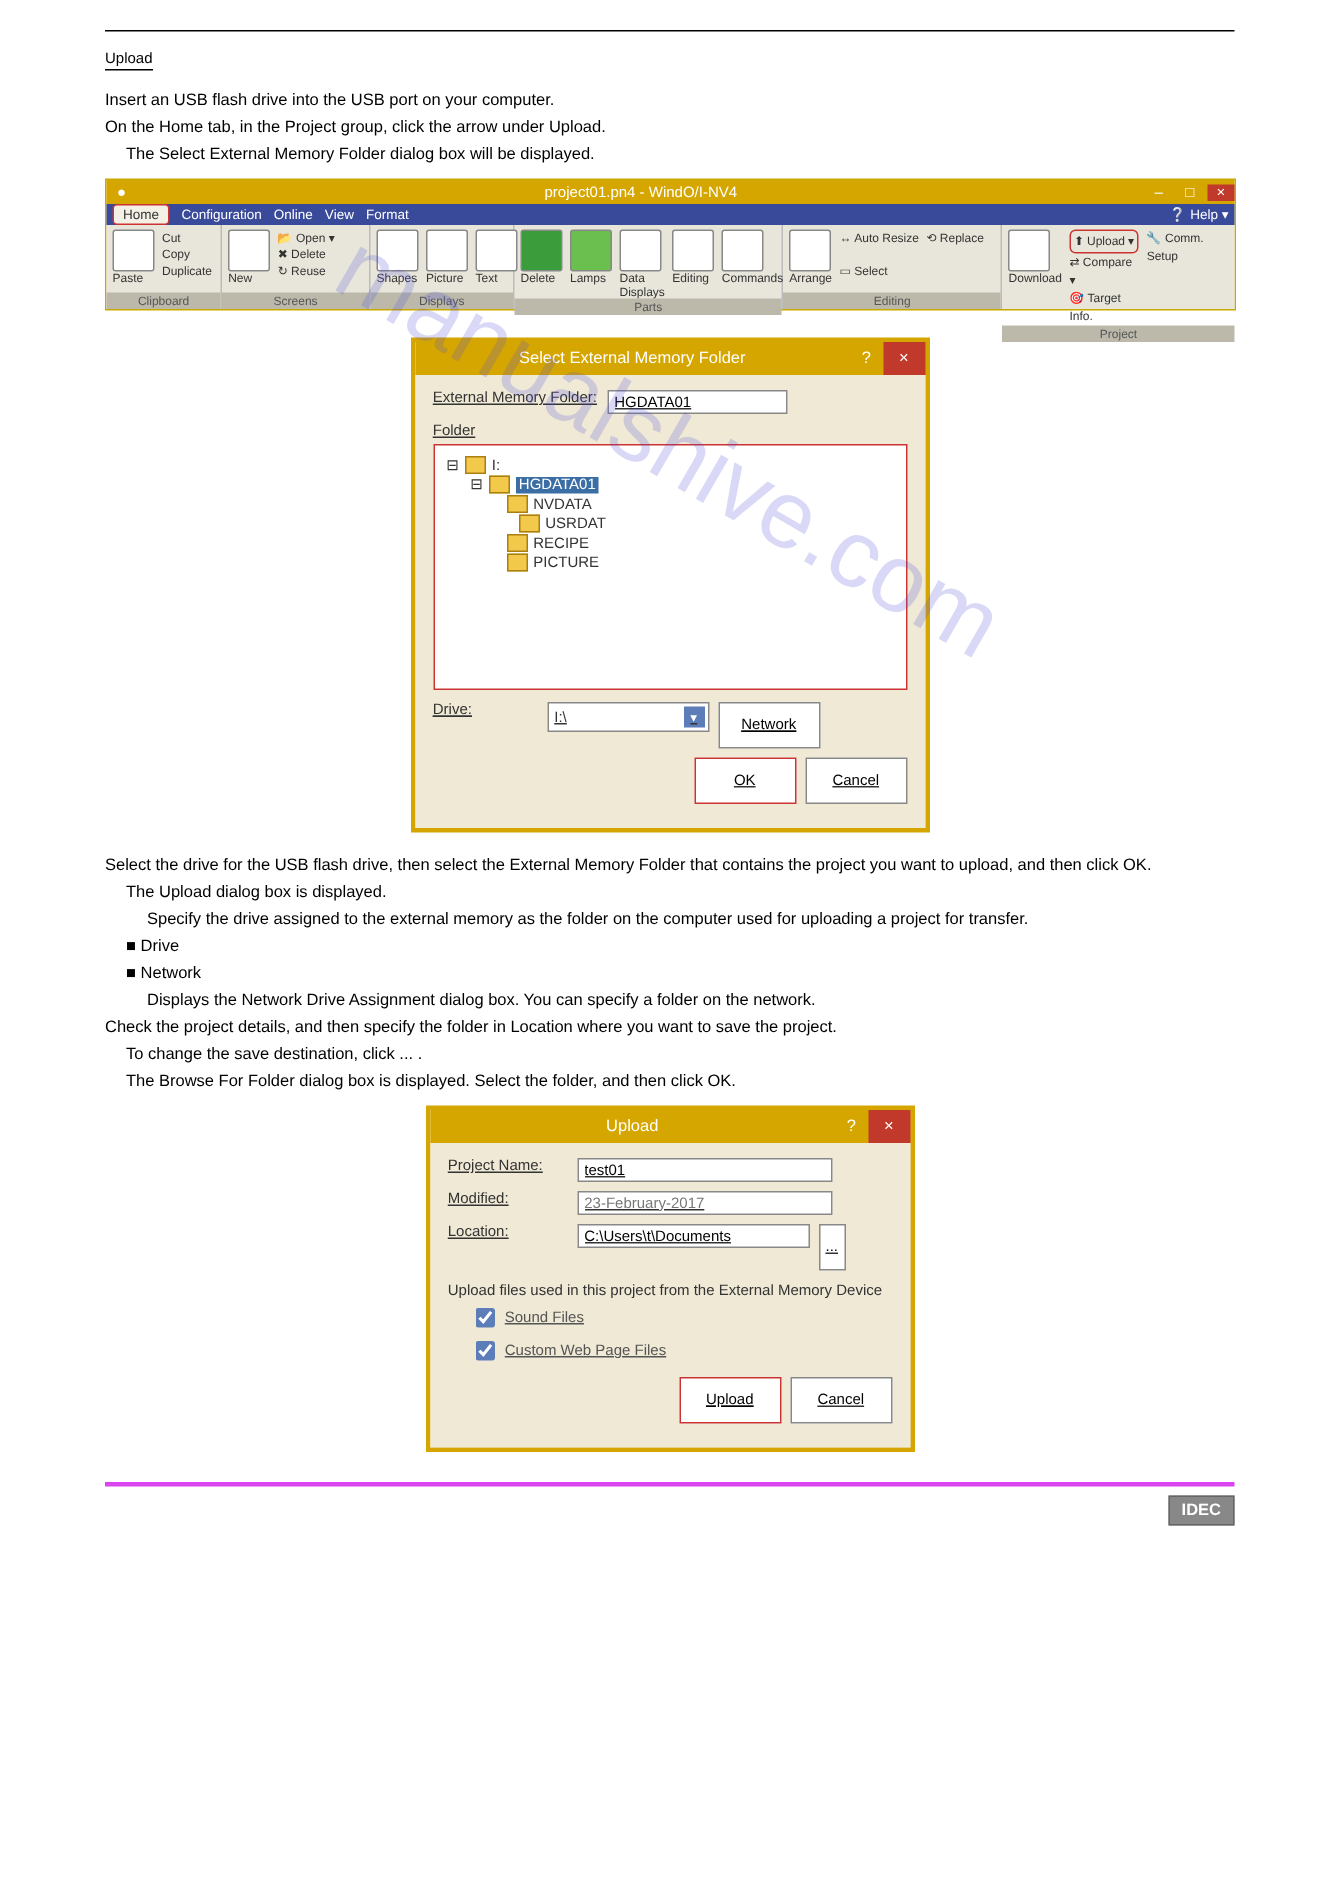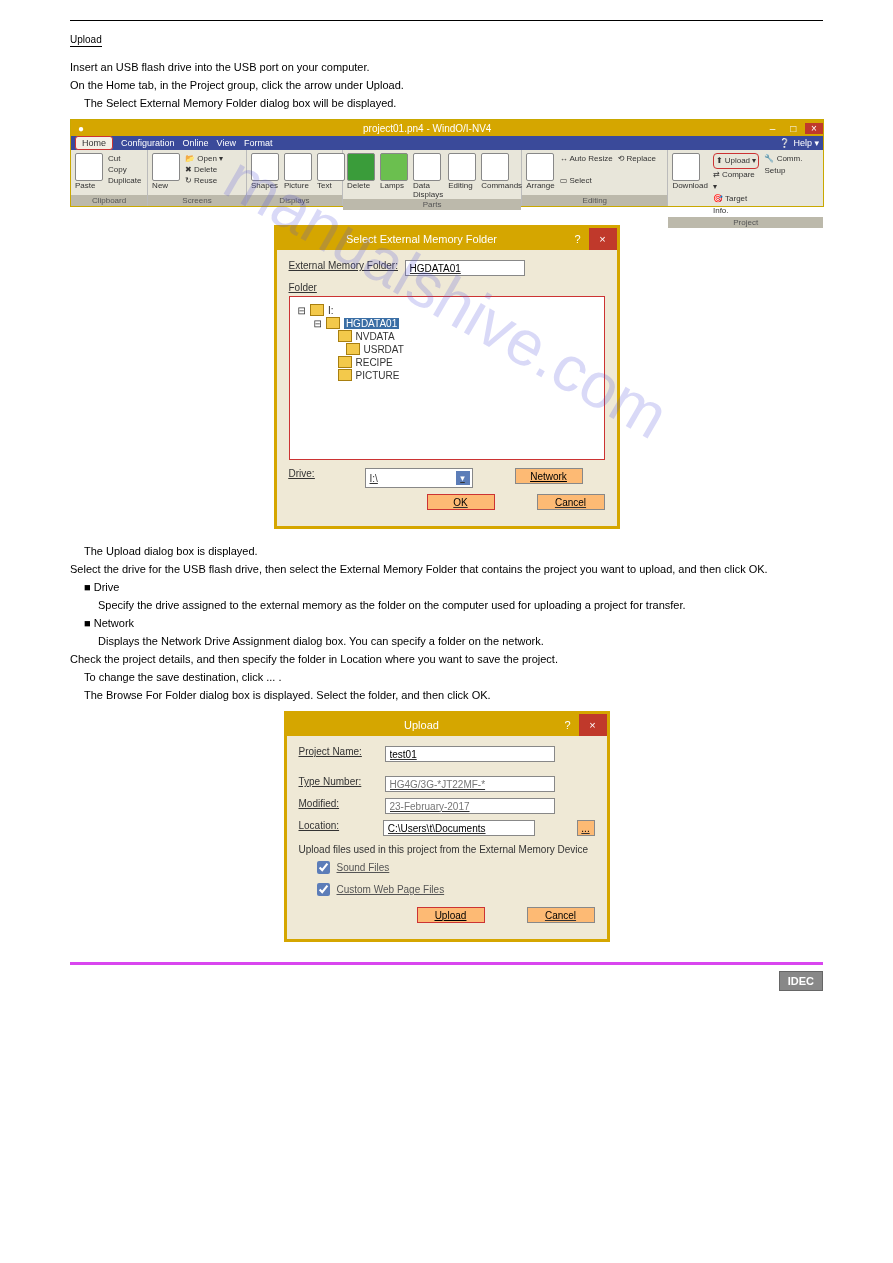--- a/index.html
+++ b/index.html
@@ -95,22 +95,22 @@
     font-size:10px; box-sizing:border-box;
   }
   .tree-box{
     border:1px solid #c33; background:#fff; height:150px; padding:6px 8px;
     font-size:10px; color:#333; overflow:auto;
   }
   .tree-node{display:flex;align-items:center;gap:4px;margin:1px 0;}
   .folder-ic{width:12px;height:10px;background:#f3c94b;border:1px solid #a87f10;}
   .selected-node{background:#3a6ea5;color:#fff;padding:0 2px;}
   .btn{
-    border:1px solid #888; background:#fdba74; font-size:10px;
-    height:16px; min-width:68px; cursor:pointer;margin-left:36px;
+    border:1px solid #888; background:#ffffff; font-size:10px;
+    height:31px; min-width:68px; cursor:pointer;
   }
   .btn.hi{ border:1.5px solid #c33;}
   .dropdown{
     border:1px solid #888; background:#fff; height:18px; font-size:10px;
     display:flex;align-items:center;justify-content:space-between;padding:0 2px 0 4px;
     width:100px;
   }
   .dropdown .caret{width:14px;height:14px;background:#5c7db8;color:#fff;text-align:center;line-height:14px;font-size:9px;}
   .cb{display:flex;align-items:center;gap:4px;margin:3px 0 3px 14px;font-size:10px;color:#555;}
   .cb input{accent-color:#5c7db8;}
@@ -316,45 +316,41 @@
           </div>
         <button class="btn" style="text-decoration:underline">Network</button>
       </div>
       <div class="row" style="justify-content:flex-end;margin-top:4px">
         <button class="btn hi">OK</button>
         <button class="btn">Cancel</button>
       </div>
     </div>
   </div>
 
+  <div class="prompt">Select the drive for the USB flash drive, then select the External Memory Folder that contains the project you want to upload, and then click OK.</div>
   <div class="prompt indent-1">The Upload dialog box is displayed.</div>
-  <div class="prompt">Select the drive for the USB flash drive, then select the External Memory Folder that contains the project you want to upload, and then click OK.</div>
+  <div class="prompt indent-2">Specify the drive assigned to the external memory as the folder on the computer used for uploading a project for transfer.</div>
   <div class="prompt indent-1">■ Drive</div>
-  <div class="prompt indent-2">Specify the drive assigned to the external memory as the folder on the computer used for uploading a project for transfer.</div>
   <div class="prompt indent-1">■ Network</div>
   <div class="prompt indent-2">Displays the Network Drive Assignment dialog box. You can specify a folder on the network.</div>
   <div class="prompt">Check the project details, and then specify the folder in Location where you want to save the project.</div>
   <div class="prompt indent-1">To change the save destination, click ... .</div>
   <div class="prompt indent-1">The Browse For Folder dialog box is displayed. Select the folder, and then click OK.</div>
 
   
   <div class="dialog" style="width:320px">
     <div class="dlg-title">
       <span class="dt-center">Upload</span>
       <span class="dt-help">?</span>
       <span class="dt-close">×</span>
     </div>
     <div class="dlg-body">
       <div class="row">
         <span class="lbl" style="width:80px">Project Name:</span>
         <input class="txt-input" style="width: 170px;" value="test01">
-      </div>
-      <div class="row" style="margin-top:14px">
-        <span class="lbl" style="width:80px">Type Number:</span>
-        <input class="txt-input" style="width: 170px; color: rgb(119, 119, 119);" readonly="" value="HG4G/3G-*JT22MF-*">
       </div>
       <div class="row">
         <span class="lbl" style="width:80px">Modified:</span>
         <input class="txt-input" style="width: 170px; color: rgb(119, 119, 119);" readonly="" value="23-February-2017">
       </div>
       <div class="row">
         <span class="lbl" style="width:80px">Location:</span>
         <input class="txt-input" style="width: 155px;" value="C:\Users\t\Documents">
         <button class="btn" style="min-width:18px;width:18px;padding:0">...</button>
       </div>

